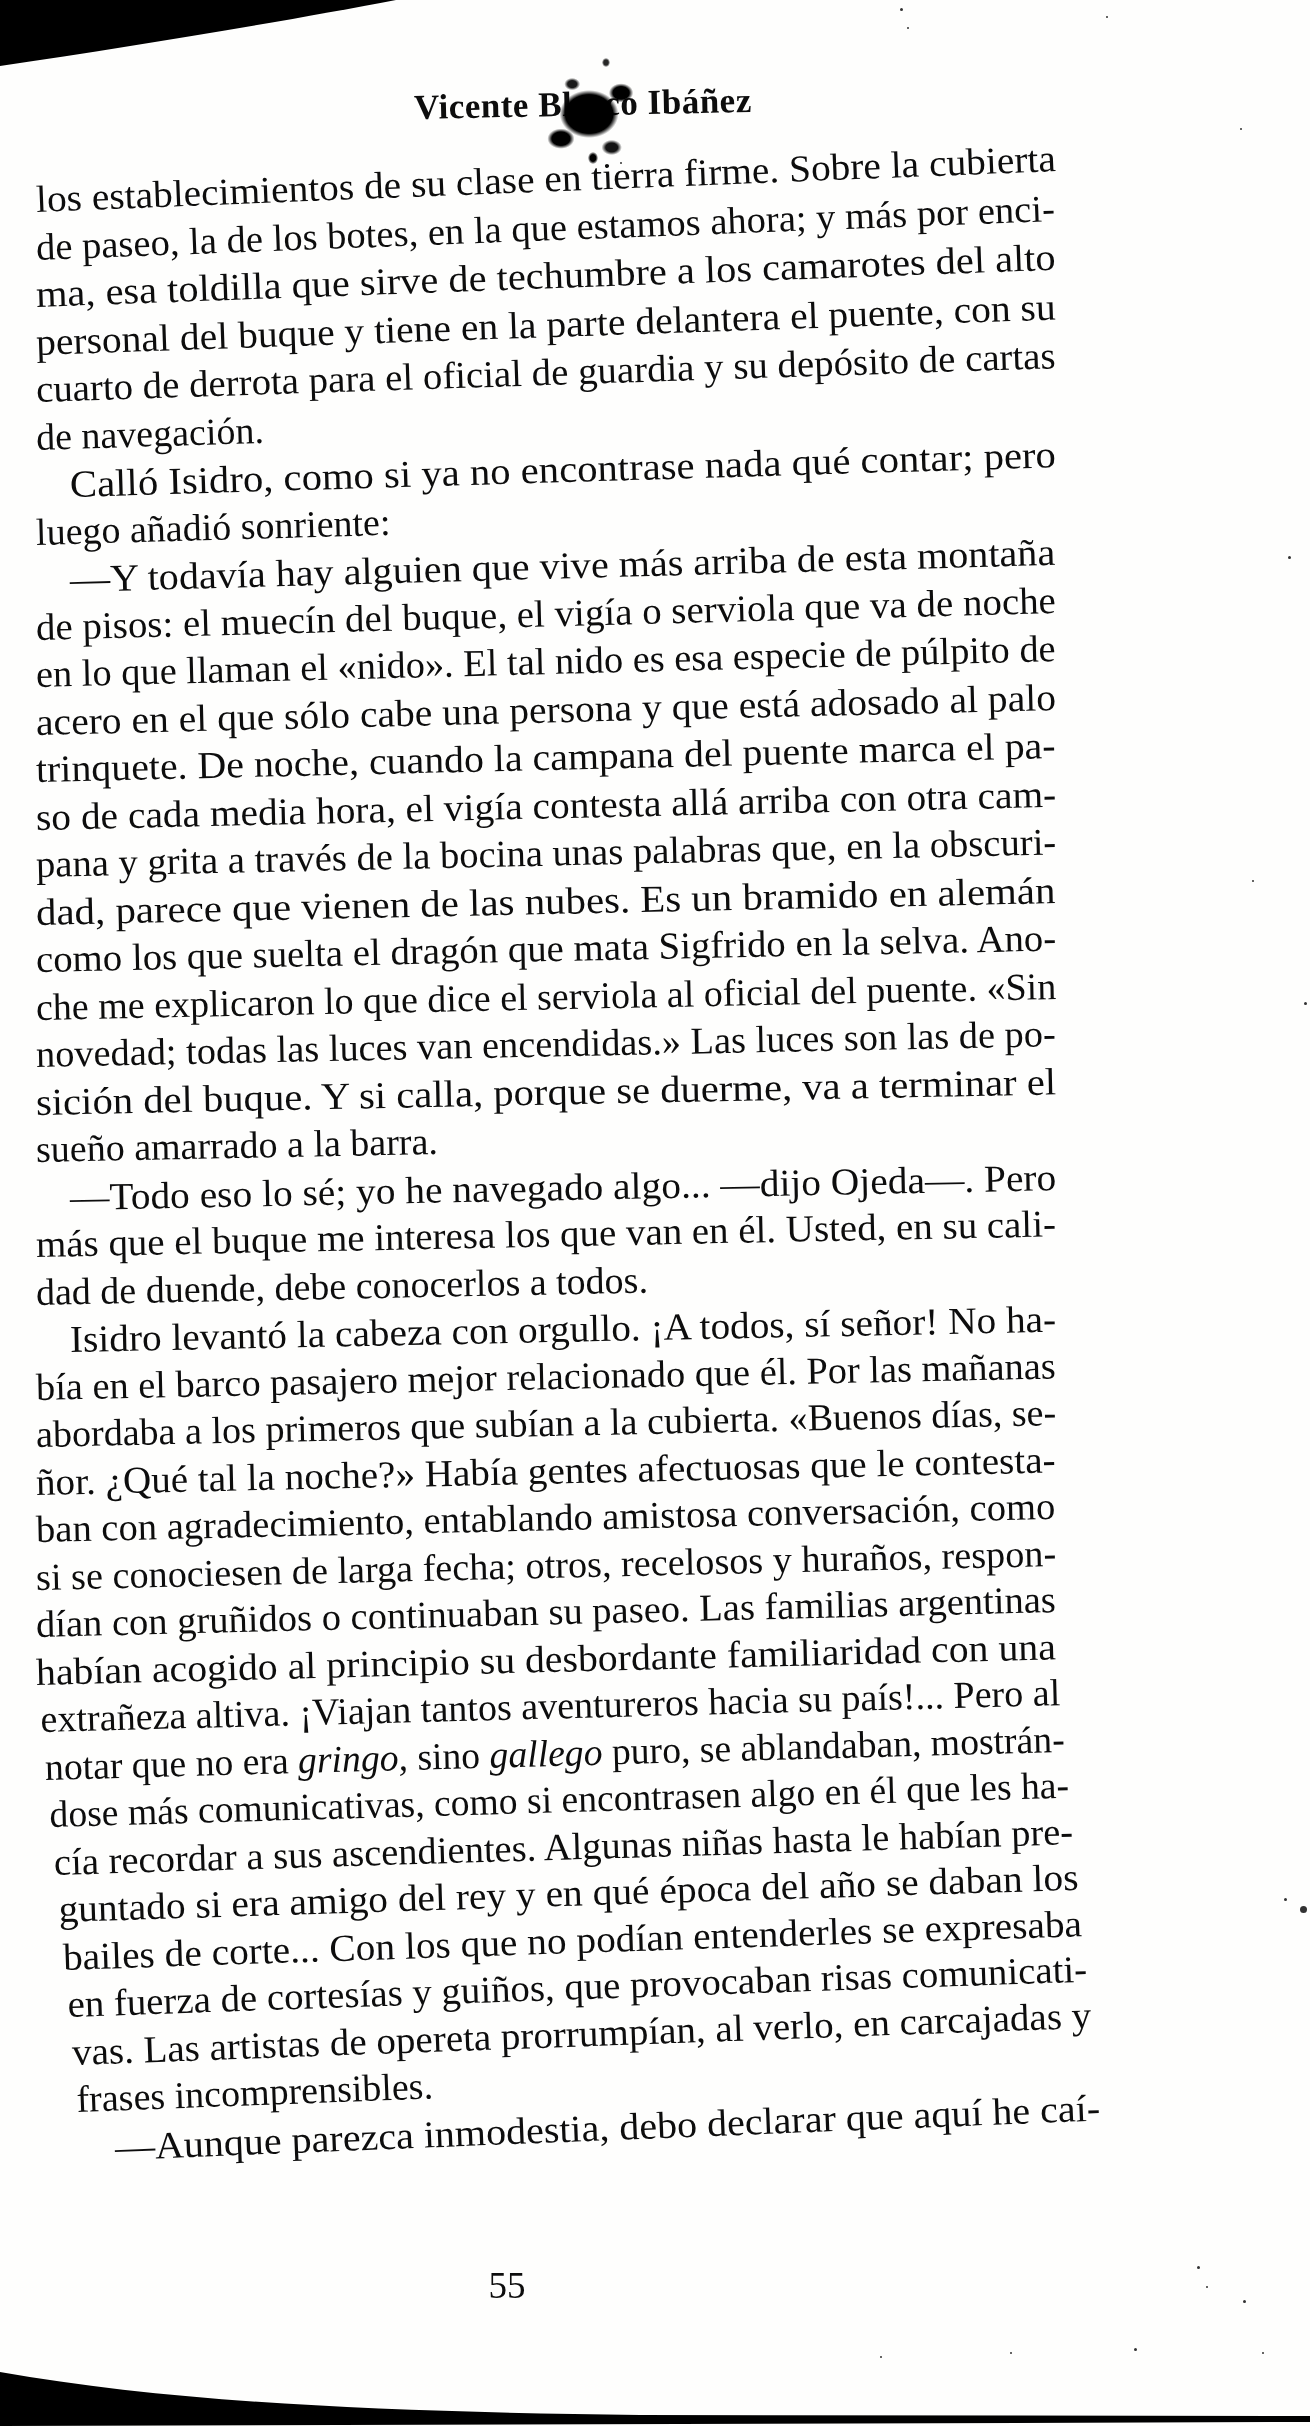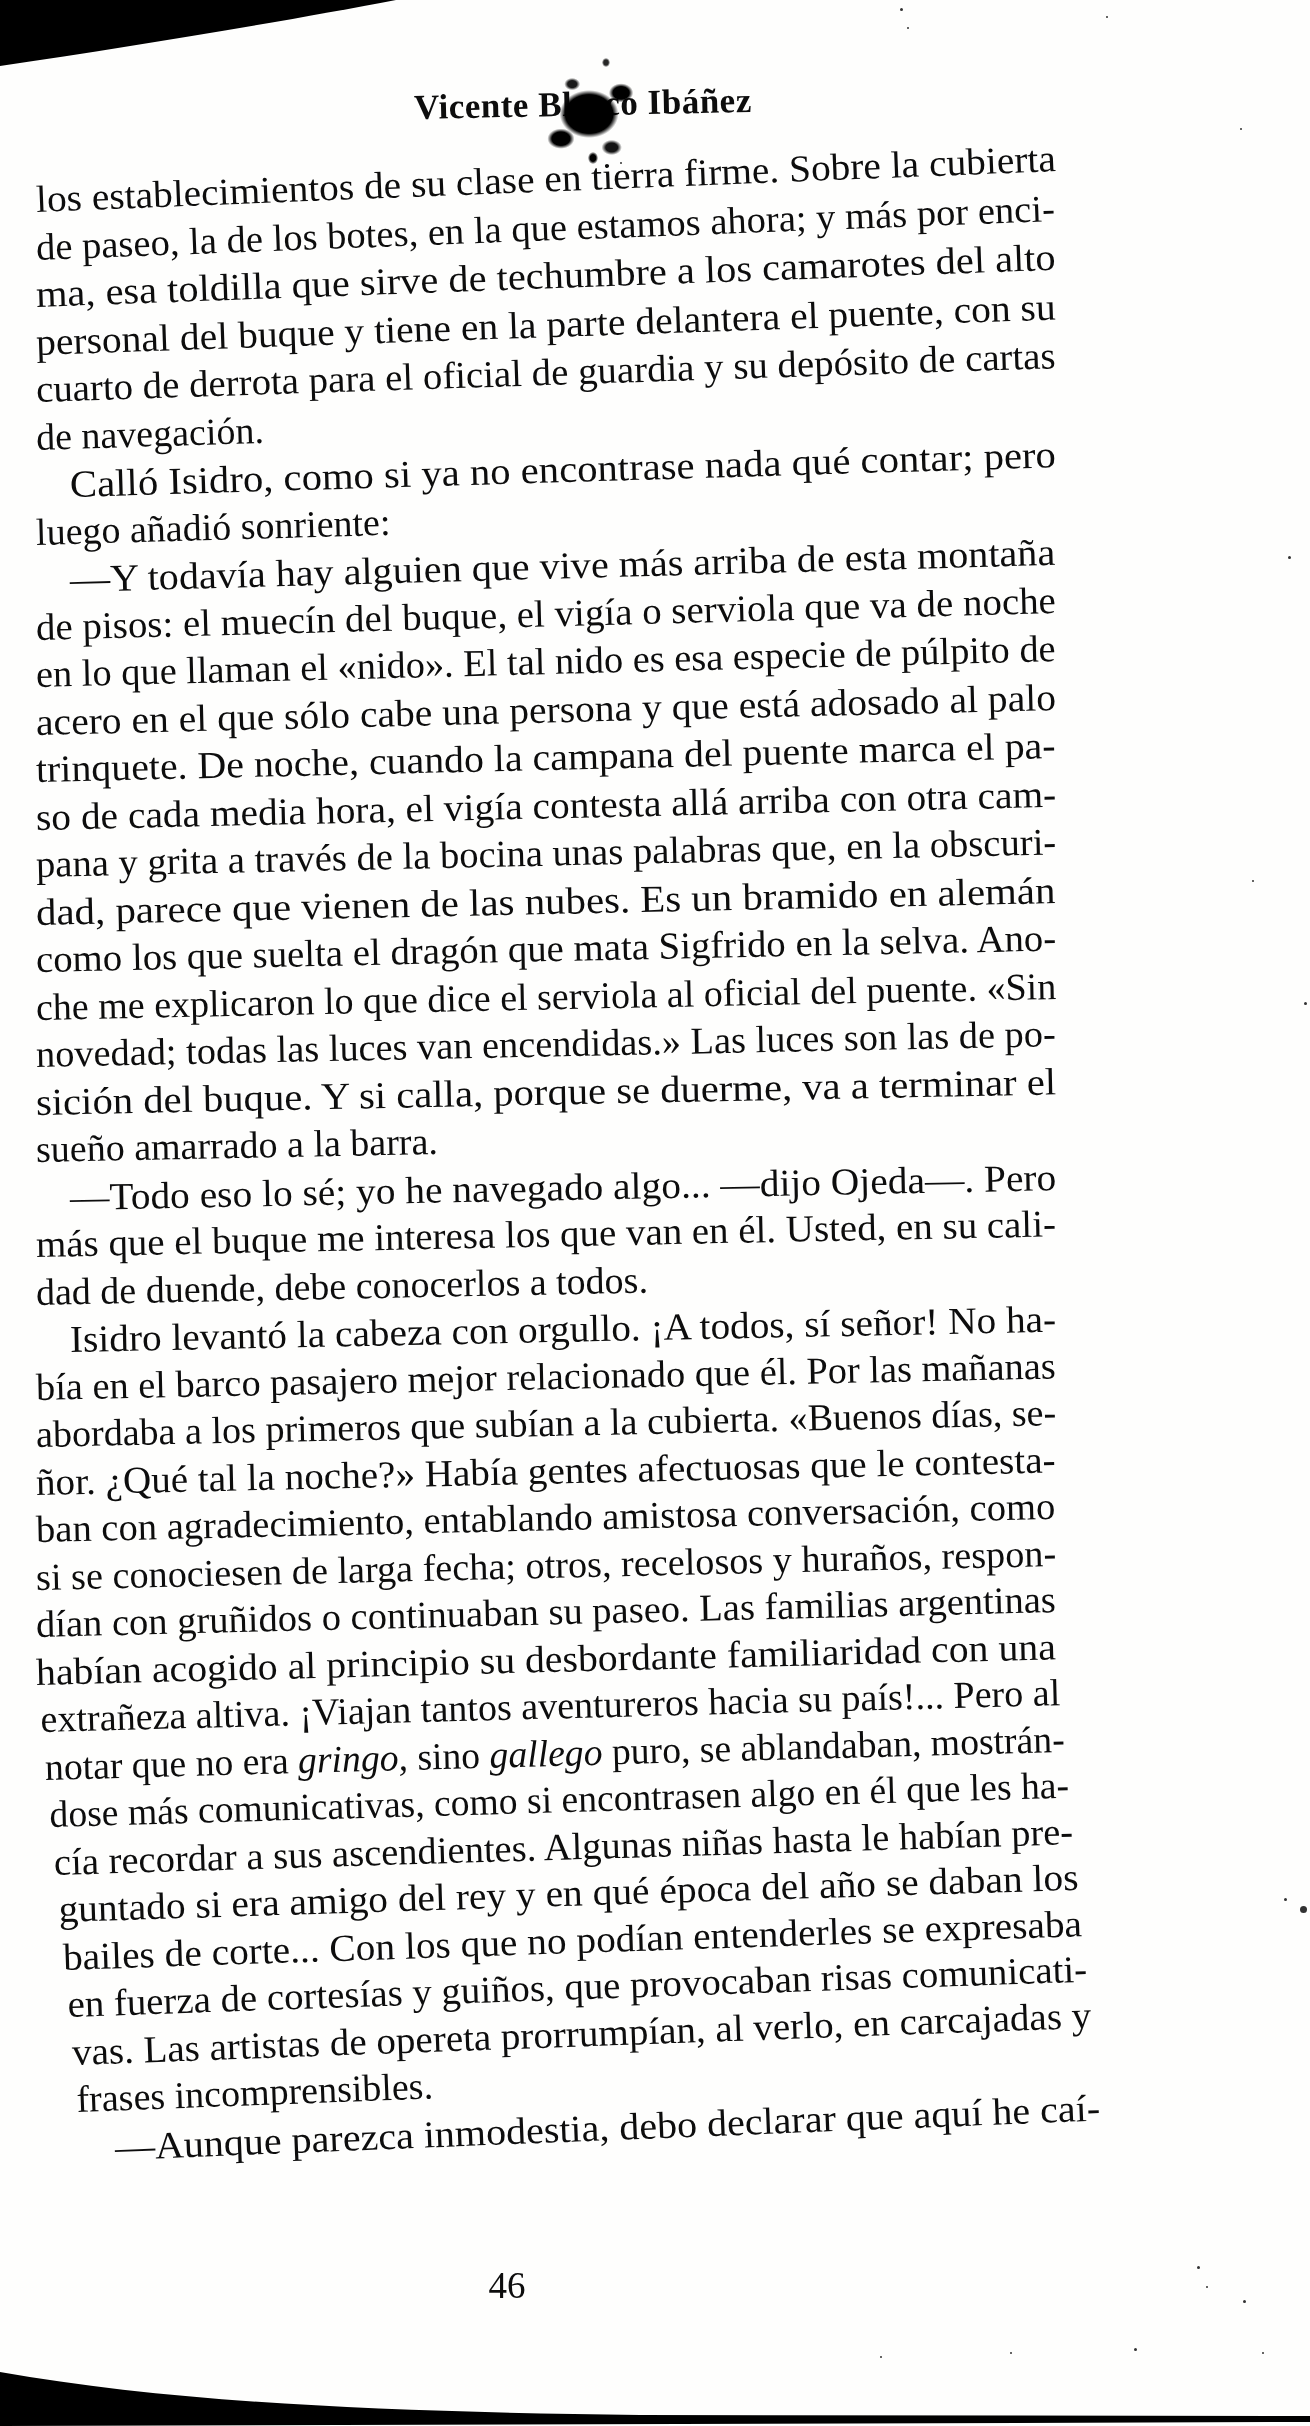--- a/index.html
+++ b/index.html
@@ -115,21 +115,21 @@
         <div class="line" style="transform: translateX(27px) rotate(-1.9deg);"><span class="ln" style="transform: scaleX(1.0355);"><span>bailes de corte... Con los que no podían entenderles se expresaba</span></span></div>
         <div class="line" style="transform: translateX(31.5px) rotate(-1.99deg);"><span class="ln" style="transform: scaleX(1.022);"><span>en fuerza de cortesías y guiños, que provocaban risas comunicati-</span></span></div>
         <div class="line" style="transform: translateX(36px) rotate(-2.09deg);"><span class="ln" style="transform: scaleX(1.0272);"><span>vas. Las artistas de opereta prorrumpían, al verlo, en carcajadas y</span></span></div>
         <div class="line" style="transform: translateX(40.5px) rotate(-2.19deg);"><span class="ln" style="transform: scaleX(1);"><span>frases incomprensibles.</span></span></div>
       </div>
       <div class="para">
         <div class="line" style="transform: translateX(79px) rotate(-2.3deg);"><span class="ln" style="transform: scaleX(1.0534);"><span>—Aunque parezca inmodestia, debo declarar que aquí he caí-</span></span></div>
       </div>
     </div>
 
-  <div class="page-number">46</div>
+  <div class="page-number">55</div>
 
   <div id="speckles">
       <div class="speck" style="left: 900px; top: 8px; width: 3px; height: 3px;"></div>
       <div class="speck" style="left: 907px; top: 27px; width: 2px; height: 2px;"></div>
       <div class="speck" style="left: 1106px; top: 16px; width: 2px; height: 2px;"></div>
       <div class="speck" style="left: 1240px; top: 128px; width: 2px; height: 2px;"></div>
       <div class="speck" style="left: 1288px; top: 556px; width: 3px; height: 3px;"></div>
       <div class="speck" style="left: 1304px; top: 1002px; width: 3px; height: 3px;"></div>
       <div class="speck" style="left: 1252px; top: 880px; width: 2px; height: 2px;"></div>
       <div class="speck" style="left: 1284px; top: 1898px; width: 3px; height: 3px;"></div>

